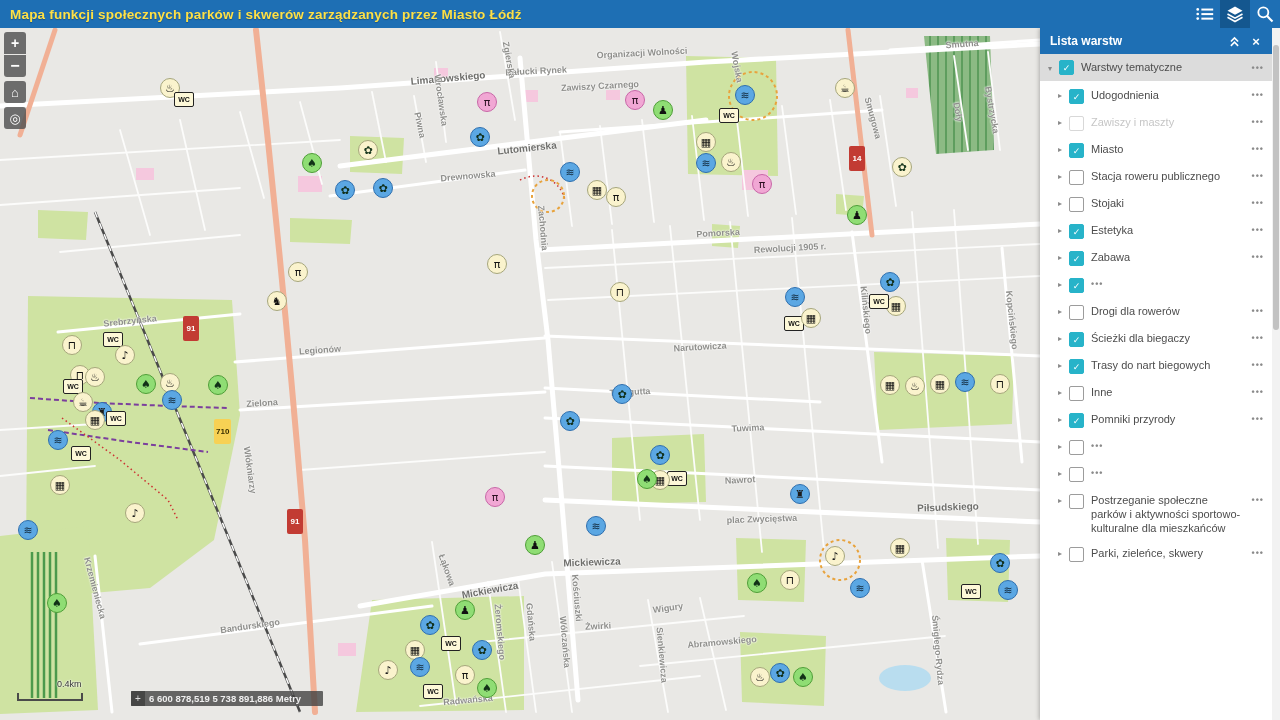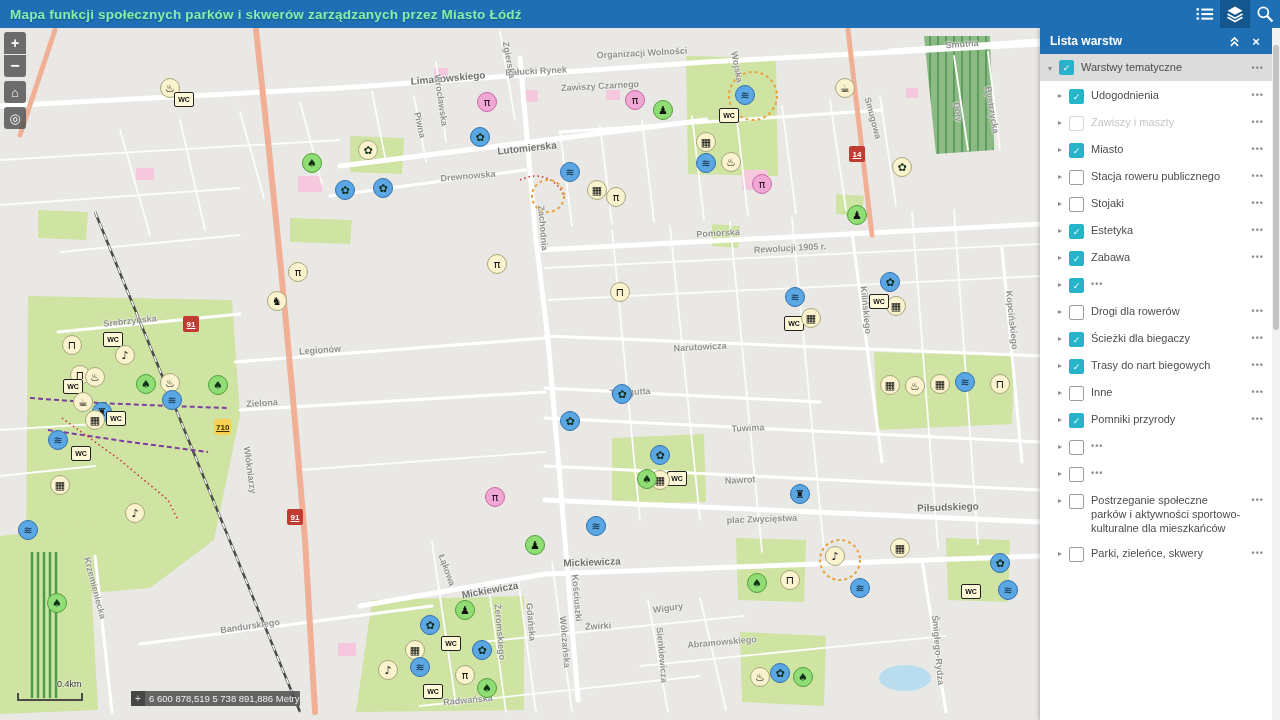--- a/index.html
+++ b/index.html
@@ -1,56 +1,56 @@
 <!DOCTYPE html>
 <html><head>
 <meta charset="utf-8">
 <style>
   html,body{margin:0;padding:0;background:#777;}
   #app{position:relative;width:1280px;height:720px;overflow:hidden;
        font-family:"Liberation Sans","DejaVu Sans",sans-serif;background:#e9e8e5;}
   
   #header{position:absolute;left:0;top:0;width:1280px;height:28px;background:#1e6fb4;z-index:50;
           display:flex;align-items:center;}
-  #header .title{color:#86efac;font-size:13.5px;font-weight:bold;padding-left:10px;letter-spacing:.2px;
+  #header .title{color:#fde047;font-size:13.5px;font-weight:bold;padding-left:10px;letter-spacing:.2px;
                  text-shadow:0 1px 1px rgba(0,0,0,.25);}
   #header .tools{margin-left:auto;display:flex;align-items:center;height:28px;}
   .tool{width:30px;height:28px;display:flex;align-items:center;justify-content:center;cursor:pointer;}
   .tool.active{background:#14578f;}
   
   #basemap{position:absolute;left:0;top:0;z-index:1;}
   #overlay{position:absolute;left:0;top:0;width:1280px;height:720px;z-index:2;}
   .stlabel{position:absolute;font-size:9px;font-weight:bold;color:#8f8f8c;white-space:nowrap;
            text-shadow:0 0 2px #fff,0 0 2px #fff;transform-origin:center;}
   .stlabel.major{color:#6f6f6c;font-size:10px;}
   .mk{position:absolute;width:20px;height:20px;border-radius:50%;display:flex;align-items:center;
       justify-content:center;font-size:11px;line-height:1;font-family:"DejaVu Sans",sans-serif;
       box-sizing:border-box;border:1.5px solid #888;}
   .mkwc{position:absolute;width:18px;height:13px;background:#fdf8d8;border:1px solid #222;border-radius:2px;
         font-size:7px;font-weight:bold;color:#111;display:flex;align-items:center;justify-content:center;}
-  .shield{position:absolute;min-width:16px;height:16px;border-radius:2px;font-size:8px;font-weight:bold;
-          display:flex;align-items:center;justify-content:center;padding:0 2px;box-sizing:border-box;text-decoration:underline;}
+  .shield{position:absolute;min-width:16px;height:25px;border-radius:2px;font-size:8px;font-weight:bold;
+          display:flex;align-items:center;justify-content:center;padding:0 2px;box-sizing:border-box;}
   
   .mapbtn{position:absolute;left:4px;width:22px;height:22px;background:rgba(80,80,80,.82);color:#fff;
           border-radius:3px;display:flex;align-items:center;justify-content:center;font-size:14px;
           font-weight:bold;cursor:pointer;z-index:10;}
   #zoomin{top:32px;border-radius:3px 3px 0 0;}
   #zoomout{top:55px;border-radius:0 0 3px 3px;font-size:16px;}
   #homebtn{top:81px;font-size:13px;}
   #locatebtn{top:107px;font-size:13px;}
   
   #scale-label{position:absolute;left:57px;top:679px;font-size:9px;color:#333;z-index:10;
                text-shadow:0 0 2px #fff,0 0 2px #fff;}
   #scale-bar{position:absolute;left:17px;top:693px;width:62px;height:6px;z-index:10;
              border-left:2px solid #4a4a4a;border-right:2px solid #4a4a4a;border-bottom:2px solid #4a4a4a;}
   #coords{position:absolute;left:131px;top:691px;height:15px;background:rgba(66,66,66,.8);color:#efefef;
           font-size:9.5px;display:flex;align-items:center;z-index:10;border-radius:1px;}
   #coords .cross{width:14px;height:15px;display:flex;align-items:center;justify-content:center;
                  background:rgba(40,40,40,.5);color:#ddd;font-size:10px;margin-right:4px;}
-  #coords .txt{padding-right:0;}
+  #coords .txt{padding-right:22px;font-weight:bold;}
   
   #panel{position:absolute;left:1040px;top:28px;width:232px;height:692px;background:#fff;z-index:40;
          box-shadow:-1px 0 4px rgba(0,0,0,.25);}
   #panel-titlebar{height:26px;background:#1e6fb4;display:flex;align-items:center;color:#fff;}
   #panel-titlebar .ptitle{font-size:12px;font-weight:bold;padding-left:10px;}
   #panel-titlebar .picons{margin-left:auto;display:flex;align-items:center;gap:2px;padding-right:6px;}
   .picon{width:20px;height:20px;display:flex;align-items:center;justify-content:center;cursor:pointer;
          font-size:13px;font-weight:bold;}
   #panel-sub{height:30px;display:flex;align-items:center;border-bottom:1px solid #eee;}
   #panel-sub .stitle{font-size:11.5px;font-weight:bold;color:#333;padding-left:10px;}

